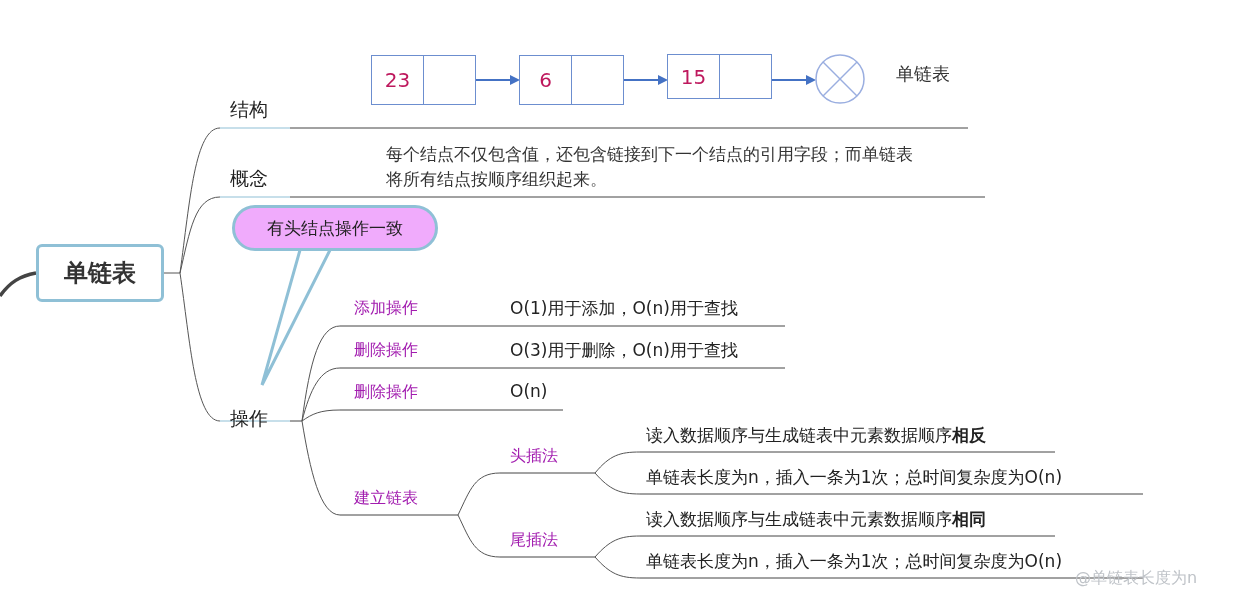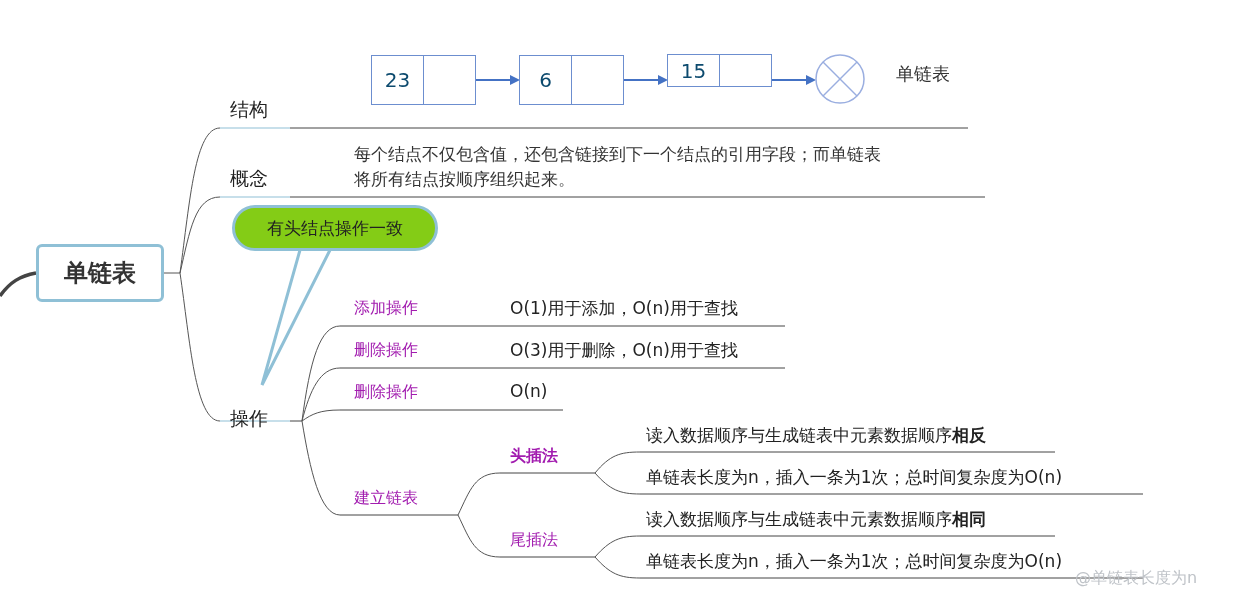--- a/index.html
+++ b/index.html
@@ -7,27 +7,27 @@
          font-family: "DejaVu Sans", "Liberation Sans", sans-serif; color:#333; }
   .abs { position:absolute; white-space:nowrap; }
   svg.lines { position:absolute; left:0; top:0; }
   .root { left:36px; top:244px; width:128px; height:58px; border:3px solid #8fc0d6; border-radius:6px;
           box-sizing:border-box; background:#fff; display:flex; align-items:center; justify-content:center;
           font-size:24px; font-weight:bold; color:#333; }
   .l1 { font-size:19px; color:#222; }
   .l2 { font-size:16px; color:#a21caf; }
   .desc { font-size:17px; color:#222; }
   .desc b { font-weight:bold;margin-top:21px; }
-  .concept { font-size:17px; color:#333; line-height:25px; }
+  .concept { font-size:17px; color:#333; line-height:25px;margin-left:32px; }
   .callout { left:232px; top:205px; width:206px; height:46px; border:3px solid #8fc0d6; border-radius:24px;
-             box-sizing:border-box; background:#84cc16; display:flex; align-items:center; justify-content:center;
+             box-sizing:border-box; background:#f0abfc; display:flex; align-items:center; justify-content:center;
              font-size:17px; color:#222; }
   .node { position:absolute; border:1.5px solid #6c8ecf; box-sizing:border-box; background:#fff; }
   .node .val { position:absolute; left:0; top:0; width:52px; height:100%; border-right:1.5px solid #6c8ecf;
-               box-sizing:border-box; display:flex; align-items:center; justify-content:center; font-size:20px; color:#0c4a6e; }
+               box-sizing:border-box; display:flex; align-items:center; justify-content:center; font-size:20px; color:#be185d; }
   .watermark { color:#bfc3c8; font-size:16px; }
 </style>
 </head>
 <body>
 
 <svg class="lines" width="1255" height="607">
 
   <path d="M0,296 C10,282 20,276 36,273" stroke="#444" stroke-width="3.5" fill="none"></path>
 
   <line x1="164" y1="273" x2="180" y2="273" stroke="#555" stroke-width="1"></line>
@@ -87,21 +87,21 @@
     <line x1="857" y1="62" x2="823" y2="96"></line>
   </g>
 </svg>
 
 <div class="node" style="left:371px;top:55px;width:105px;height:50px;">
   <div class="val">23</div>
 </div>
 <div class="node" style="left:519px;top:55px;width:105px;height:50px;">
   <div class="val">6</div>
 </div>
-<div class="node" style="left:667px;top:54px;width:105px;height:33px;">
+<div class="node" style="left:667px;top:54px;width:105px;height:45px;">
   <div class="val">15</div>
 </div>
 <div class="abs" style="left:896px;top:62px;font-size:18px;color:#333;">单链表</div>
 
 <div class="abs root">单链表</div>
 
 <div class="abs l1" style="left:230px;top:97px;">结构</div>
 <div class="abs l1" style="left:230px;top:166px;">概念</div>
 <div class="abs concept" style="left:354px;top:142px;">每个结点不仅包含值，还包含链接到下一个结点的引用字段；而单链表</div>
 <div class="abs concept" style="left:354px;top:167px;">将所有结点按顺序组织起来。</div>
@@ -111,21 +111,21 @@
 <div class="abs l1" style="left:230px;top:406px;">操作</div>
 
 <div class="abs l2" style="left:354px;top:298px;">添加操作</div>
 <div class="abs desc" style="left:510px;top:297px;">O(1)用于添加，O(n)用于查找</div>
 <div class="abs l2" style="left:354px;top:340px;">删除操作</div>
 <div class="abs desc" style="left:510px;top:339px;">O(3)用于删除，O(n)用于查找</div>
 <div class="abs l2" style="left:354px;top:382px;">删除操作</div>
 <div class="abs desc" style="left:510px;top:381px;">O(n)</div>
 
 <div class="abs l2" style="left:354px;top:488px;">建立链表</div>
-<div class="abs l2" style="left:510px;top:446px;font-weight:bold;">头插法</div>
+<div class="abs l2" style="left:510px;top:446px;">头插法</div>
 <div class="abs l2" style="left:510px;top:530px;">尾插法</div>
 
 <div class="abs desc" style="left:646px;top:424px;">
   <span>读入数据顺序与生成链表中元素数据顺序</span><b>相反</b>
 </div>
 <div class="abs desc" style="left:646px;top:466px;">单链表长度为n，插入一条为1次；总时间复杂度为O(n)</div>
 <div class="abs desc" style="left:646px;top:508px;">
   <span>读入数据顺序与生成链表中元素数据顺序</span><b>相同</b>
 </div>
 <div class="abs desc" style="left:646px;top:550px;">单链表长度为n，插入一条为1次；总时间复杂度为O(n)</div>

